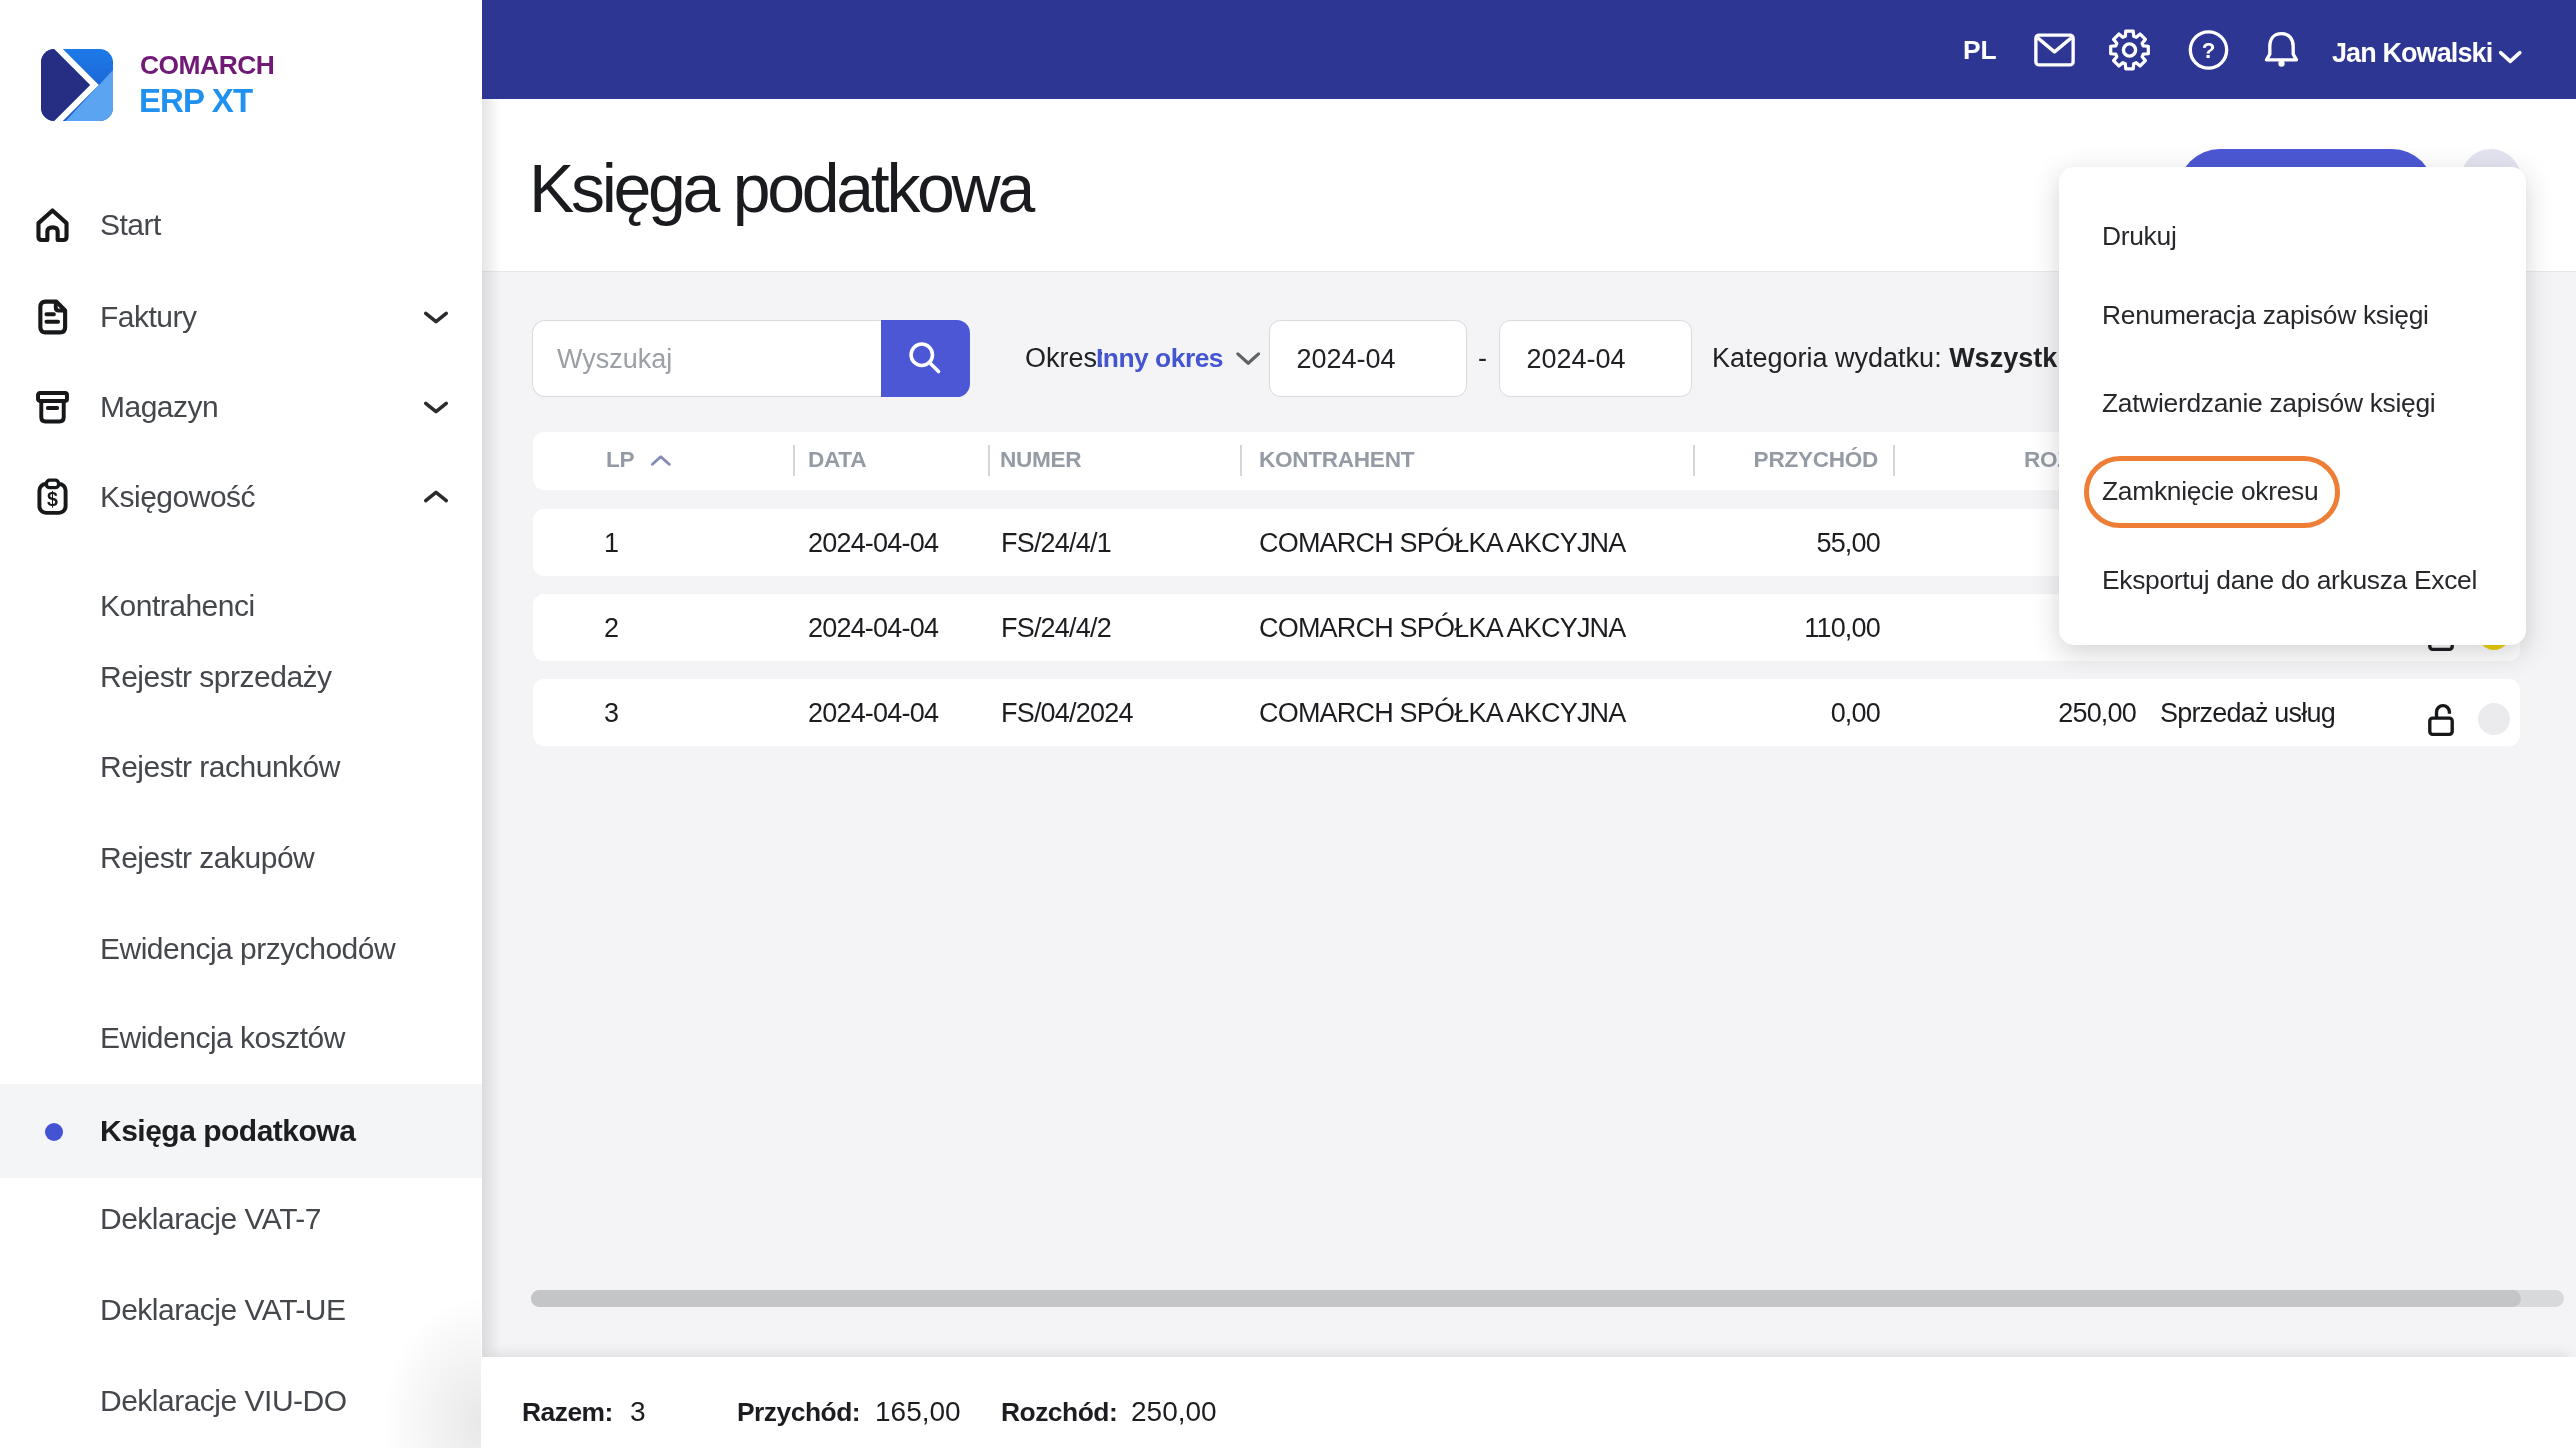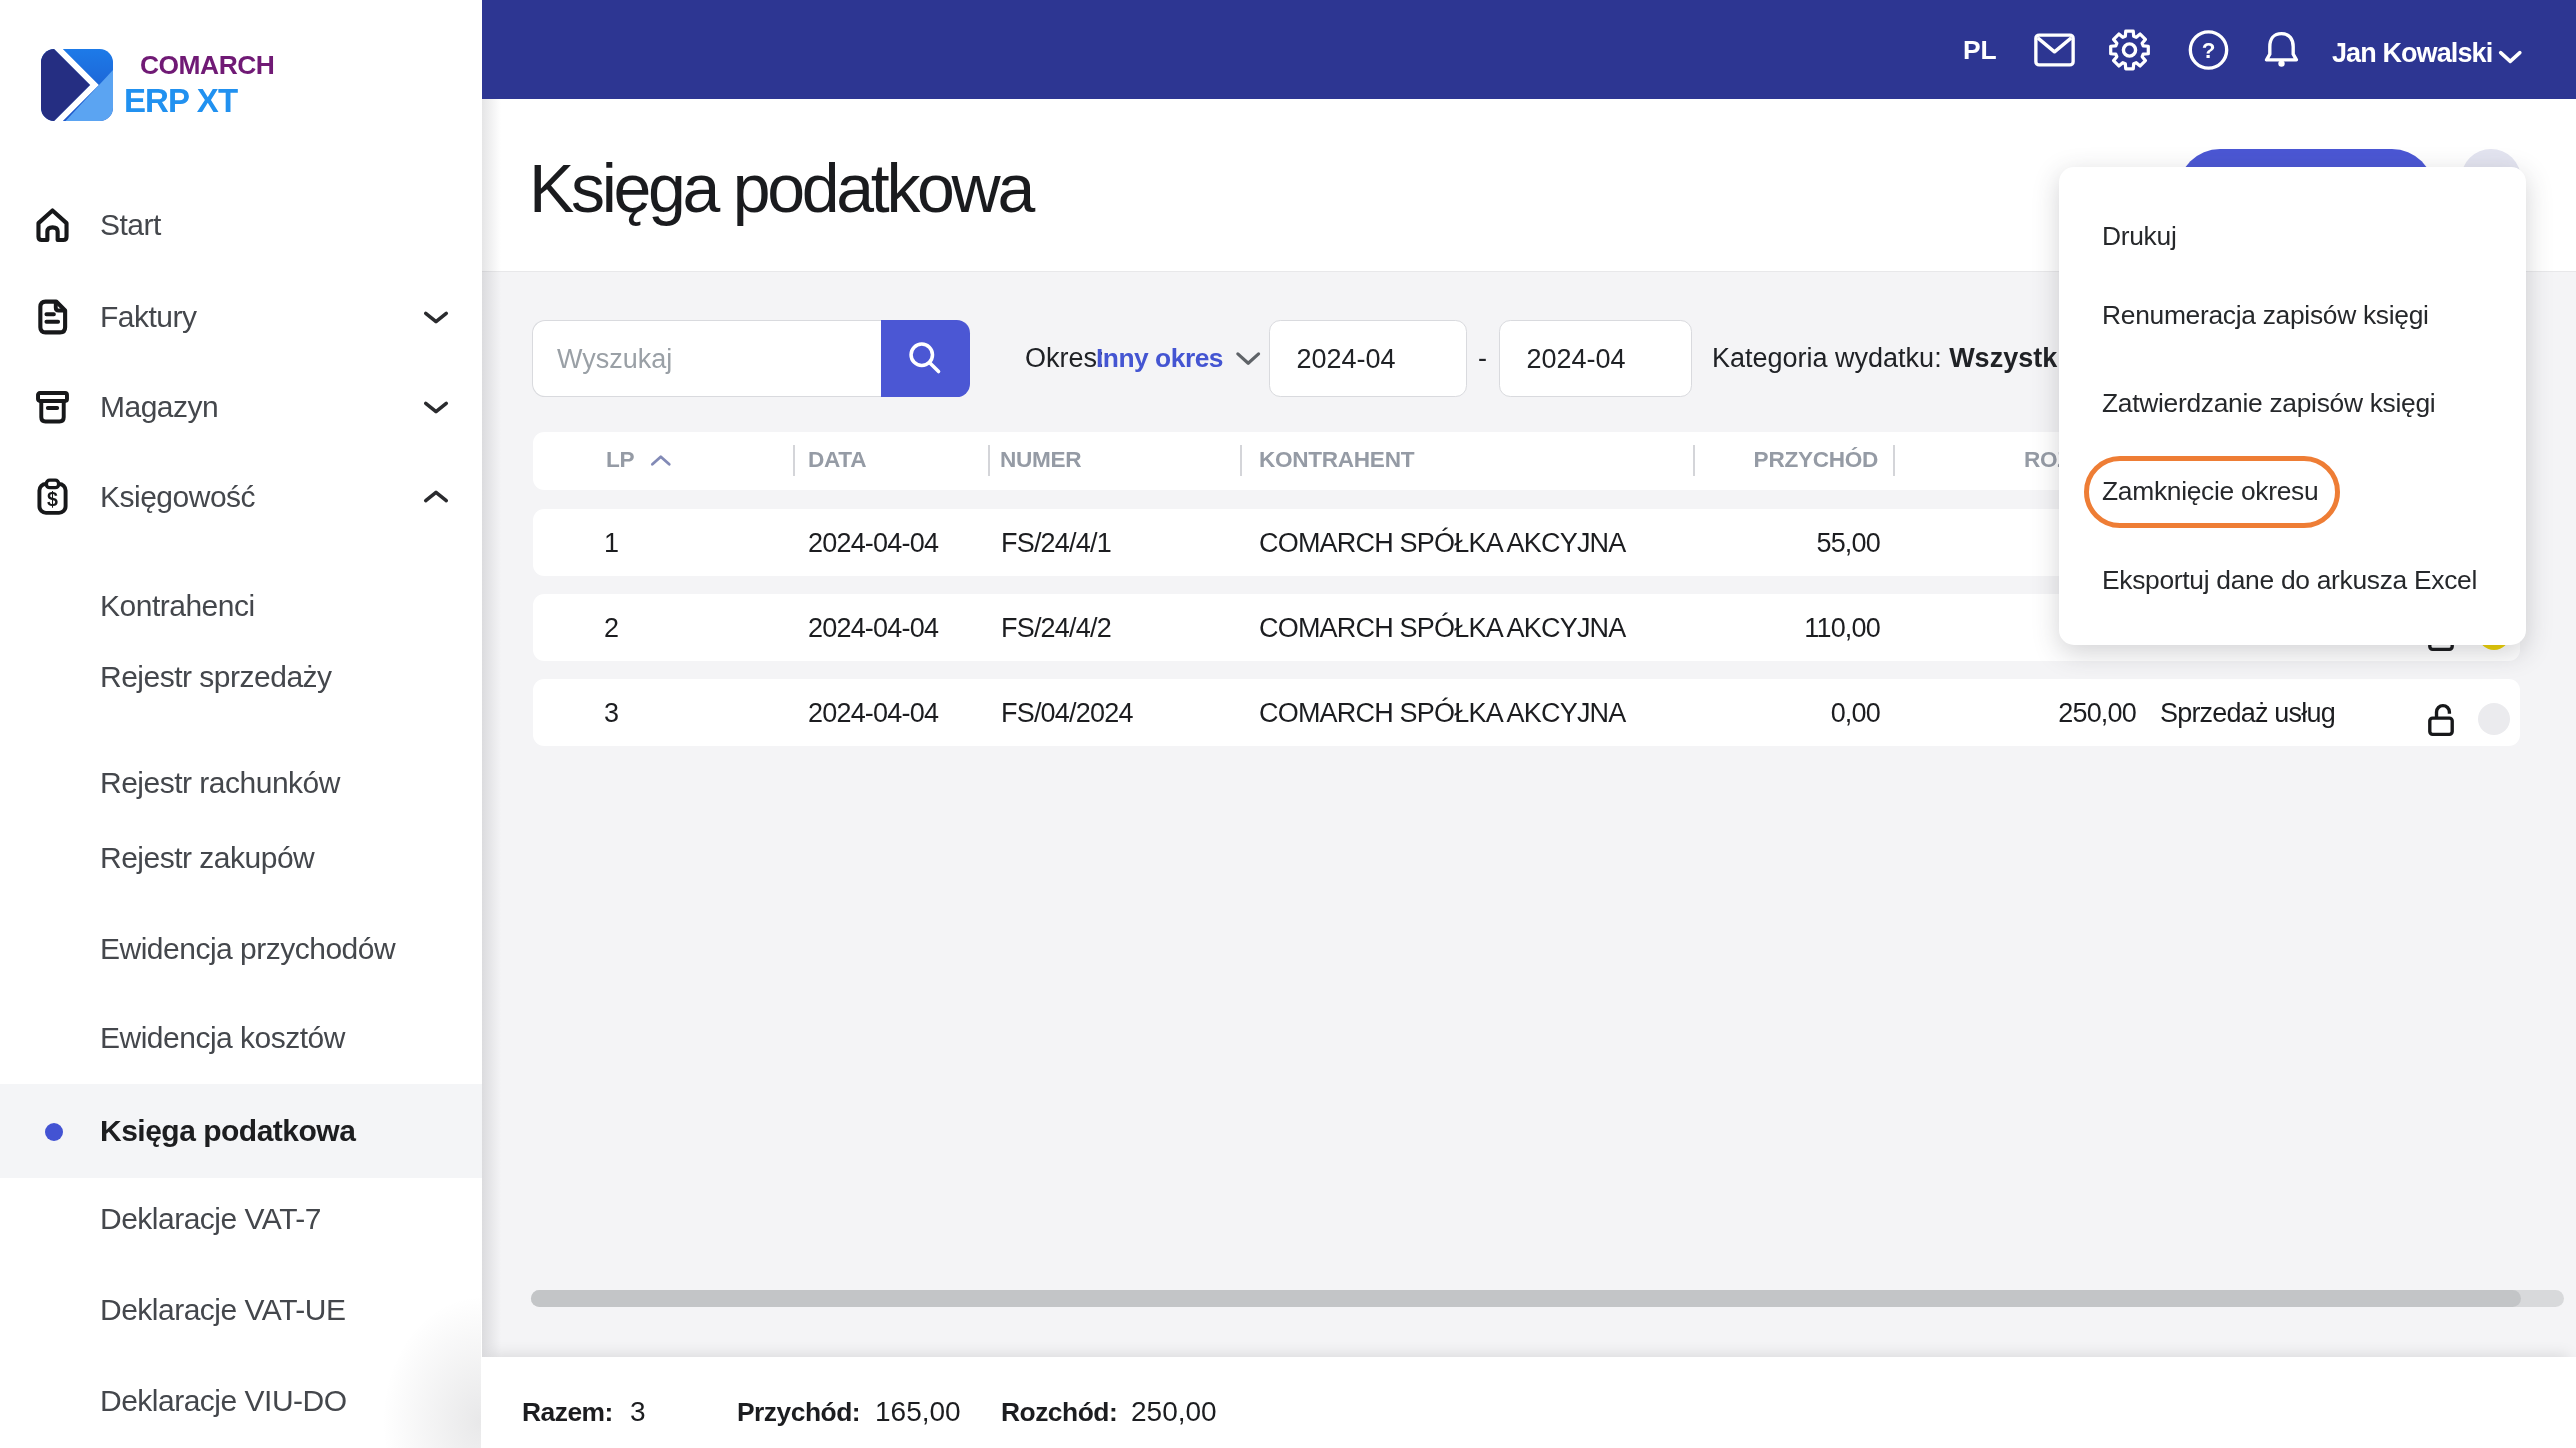--- a/index.html
+++ b/index.html
@@ -76,21 +76,21 @@
       </linearGradient>
     </defs>
     <g clip-path="url(#lclip)">
       <rect width="76" height="76" fill="url(#lgrad)"></rect>
       <polygon points="24,78 78,20 78,78" fill="#5ba4f2"></polygon>
       <polygon points="0,0 14,0 52,38 14,76 0,76" fill="#252e82"></polygon>
       <polygon points="14,0 23,0 61,38 23,76 14,76 52,38" fill="#ffffff"></polygon>
     </g>
   </svg>
   <div class="abs" style="left:140px; top:50px; font-size:26.4px; font-weight:bold; color:#701a75; letter-spacing:-0.5px;">COMARCH</div>
-  <div class="abs" style="left:124px; top:82px; font-size:33px; font-weight:bold; color:#2191f0; letter-spacing:-0.9px;">ERP XT</div>
+  <div class="abs" style="left:139px; top:82px; font-size:33px; font-weight:bold; color:#2191f0; letter-spacing:-0.9px;">ERP XT</div>
 
   <svg class="micon" style="top:225px;" width="43" height="43" viewBox="0 0 46 46">
     <path d="M8 21 L23 7.5 L38 21 V35.5 Q38 39 34.5 39 H28.5 V30 Q28.5 25.5 23 25.5 Q17.5 25.5 17.5 30 V39 H11.5 Q8 39 8 35.5 Z" fill="none" stroke="#17181a" stroke-width="4.4" stroke-linejoin="round" stroke-linecap="round"></path>
   </svg>
   <div class="mitem" style="top:225px;">Start</div>
 
   <svg class="micon" style="top:317px;" width="43" height="43" viewBox="0 0 46 46">
     <path d="M10 12 Q10 6.5 15.5 6.5 H27 L36.5 16 V34 Q36.5 39.5 31 39.5 H15.5 Q10 39.5 10 34 Z" fill="none" stroke="#17181a" stroke-width="4.4" stroke-linejoin="round"></path>
     <path d="M26.5 7 V13 Q26.5 16 29.5 16 H36" fill="none" stroke="#17181a" stroke-width="4.2"></path>
     <path d="M16.5 20 H24.5 M16.5 28 H29" stroke="#17181a" stroke-width="4.2" stroke-linecap="round"></path>
@@ -119,21 +119,21 @@
   <svg class="mchev" style="top:497px;" width="28" height="17" viewBox="0 0 30 18">
     <polyline points="4,13 15,4 26,13" fill="none" stroke="#2a2b2e" stroke-width="3.8" stroke-linecap="round" stroke-linejoin="round"></polyline>
   </svg>
 
   <div id="activeRow"></div>
   <div style="position:absolute; left:340px; top:1269px; width:141px; height:179px; background:radial-gradient(ellipse 141px 179px at 100% 85%, rgba(30,30,40,0.10), rgba(30,30,40,0) 70%);"></div>
   <div id="activeDot"></div>
 
   <div class="mitem" style="top:606px;">Kontrahenci</div>
   <div class="mitem" style="top:677px;">Rejestr sprzedaży</div>
-  <div class="mitem" style="top:767px;margin-top:16px;">Rejestr rachunków</div>
+  <div class="mitem" style="top:767px;">Rejestr rachunków</div>
   <div class="mitem" style="top:858px;">Rejestr zakupów</div>
   <div class="mitem" style="top:949px;">Ewidencja przychodów</div>
   <div class="mitem" style="top:1038px;">Ewidencja kosztów</div>
   <div class="mitem" style="top:1131px; font-weight:bold; color:#1d1e20;">Księga podatkowa</div>
   <div class="mitem" style="top:1219px;">Deklaracje VAT-7</div>
   <div class="mitem" style="top:1310px;">Deklaracje VAT-UE</div>
   <div class="mitem" style="top:1401px;">Deklaracje VIU-DO</div>
 </div>
 
 <div id="topbar" class="abs"></div>

